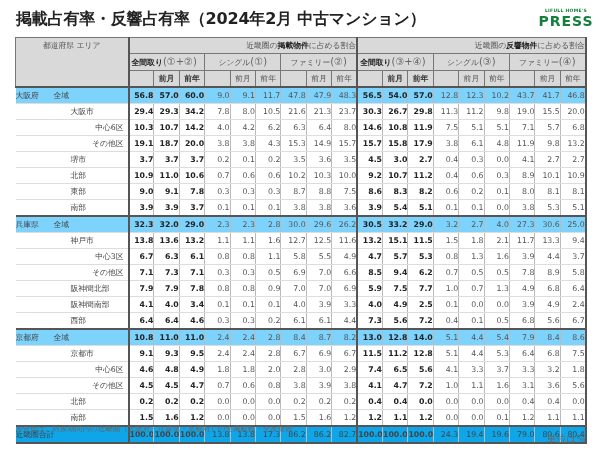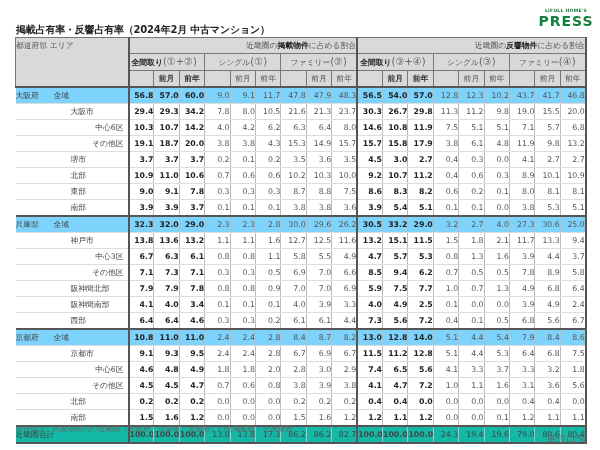--- a/index.html
+++ b/index.html
@@ -1,41 +1,41 @@
 <!DOCTYPE html>
 <html><head>
 <meta charset="utf-8">
 <style>
   html, body { margin:0; padding:0; background:#ffffff; }
   body { width:600px; height:450px; position:relative; overflow:hidden;
          font-family:"DejaVu Sans", "Liberation Sans", sans-serif; color:#333; }
-  .title { position:absolute; left:16px; top:23px; font-size:10px; font-weight:bold; color:#222; letter-spacing:-0.2px; white-space:nowrap; }
+  .title { position:absolute; left:16px; top:9px; font-size:16px; font-weight:bold; color:#222; letter-spacing:-0.2px; white-space:nowrap; }
   .logo { position:absolute; left:538px; top:8px; width:56px; text-align:center; color:#15803d; }
   .logo .small { font-size:4.5px; font-weight:bold; letter-spacing:0.3px; line-height:6px; }
   .logo .big { font-size:14px; font-weight:bold; letter-spacing:1px; line-height:14px; }
   table.grid { position:absolute; left:15px; top:37px; border-collapse:collapse; table-layout:fixed; width:570px; }
   table.grid td, table.grid th { padding:0; height:15px; font-size:7.8px; line-height:15px; white-space:nowrap; overflow:hidden; }
   col.area { width:113px; }
   col.num { width:25.4px; }
   th { background:#d9d9d9; color:#555; font-weight:normal; border:1px solid #777;text-align:center; }
-  th.tl { text-align:left; vertical-align:top; padding-left:3px; font-size:8px; }
+  th.tl { text-align:center; vertical-align:top; padding-left:3px; font-size:8px; }
   th.sec { font-size:8px; text-align:right; padding-right:10px; }
   th.sec b { color:#222; }
   th.grp { font-size:7.5px; }
   th.grp.bold { color:#222; font-weight:bold; text-align:left; padding-left:2px; }
   th.grp .c { font-weight:normal; color:#666; font-size:10px; }
   th.pm { font-size:7.5px; }
   th.pm.b { font-weight:bold; color:#333; }
   th.blank { border-bottom:1px solid #777; }
   td { text-align:right; padding-right:2px; border-right:1px solid #bbb; border-bottom:1px solid #ddd; color:#555; }
   td.b { font-weight:bold; color:#222; }
   td.area { text-align:left; color:#444; font-size:8px; border-right:2px solid #555; padding-left:3px; }
   td.area .lv0 { display:inline-block; width:38px; }
   tr.pref td { background:#7dd3fc; border-top:2px solid #555; }
-  tr.total td { background:#14b8a6; border-top:2px solid #555; border-bottom:2px solid #555; color:#444; }
+  tr.total td { background:#0ea5e9; border-top:2px solid #555; border-bottom:2px solid #555; color:#444; }
   td.sep, th.sep { border-left:2px solid #555; }
   td.septhin { border-left:1.5px solid #777; }
   .outer-right { border-right:2px solid #555 !important; }
   .footer { position:absolute; left:16px; top:424px; font-size:7.5px; color:#666; white-space:nowrap; }
   .unit { position:absolute; right:15px; top:432px; font-size:10px; color:#666;font-family:Liberation Serif, serif; }
   .dot { border-right:1px dotted #888 !important; }
 </style>
 </head>
 <body>
 

